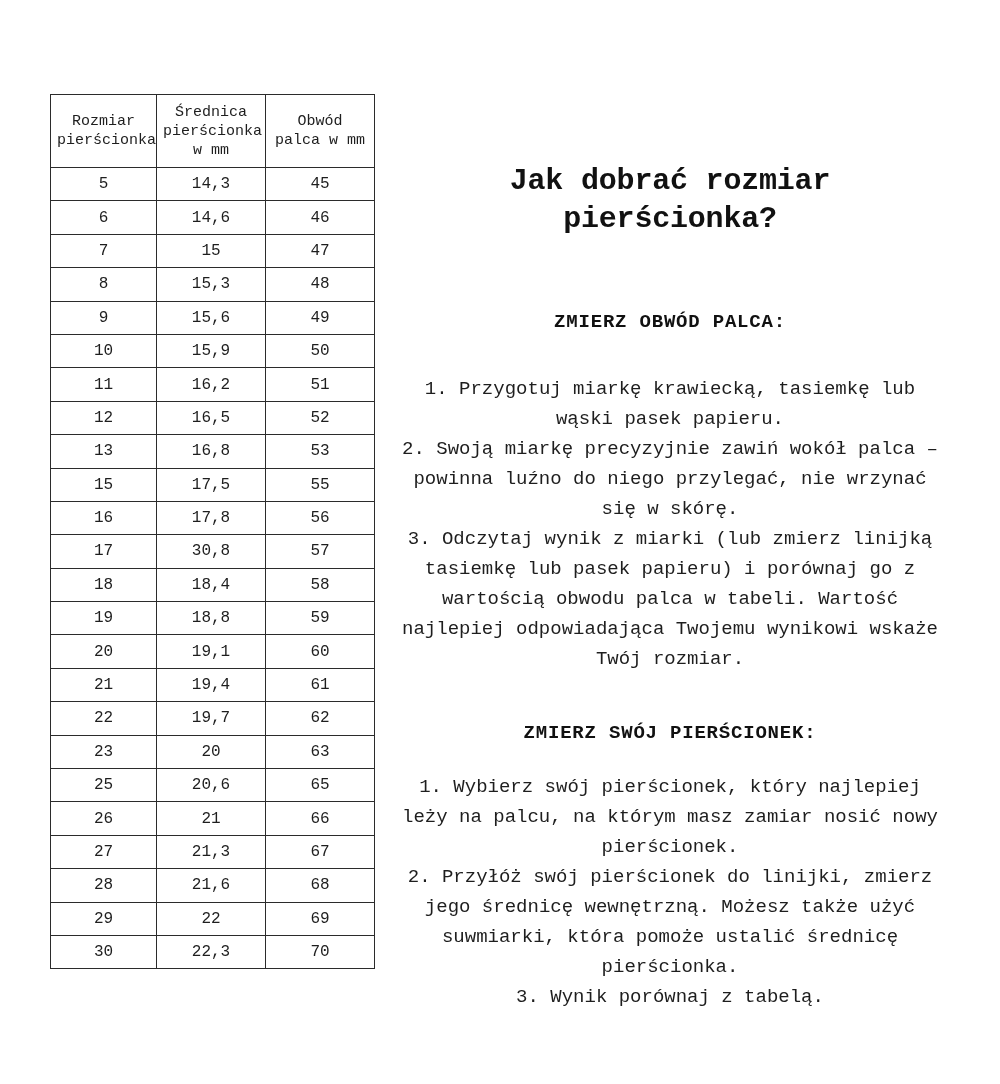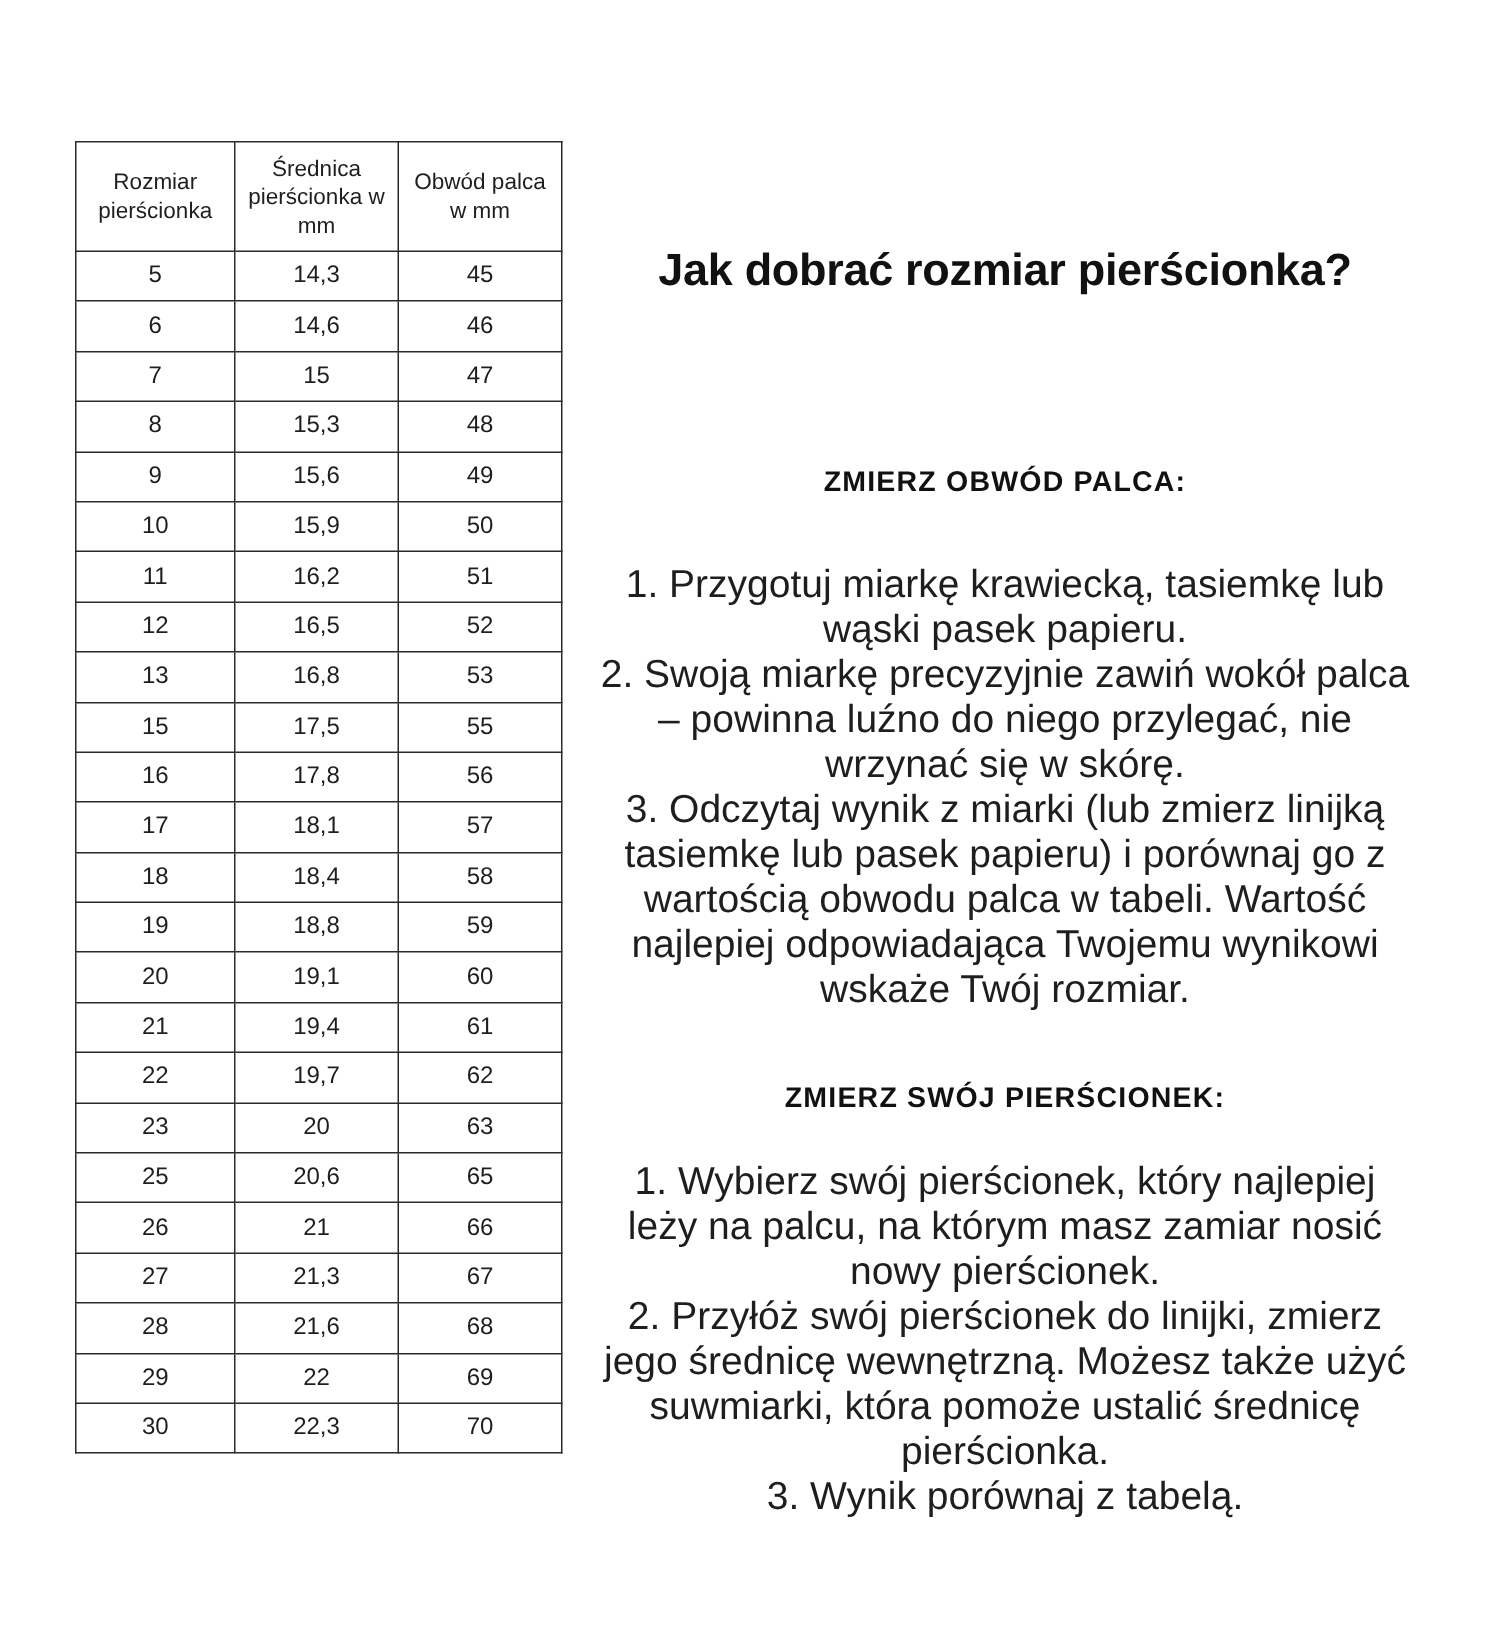--- a/index.html
+++ b/index.html
@@ -12,20 +12,21 @@
   body {
     font-family: "Liberation Sans", "DejaVu Sans", sans-serif;
     color: var(--text);
   }
   .page {
     position: relative;
     width: 1000px;
     height: 1084px;
     background: var(--bg);
     overflow: hidden;
+    font-family: Liberation Mono, monospace;
   }
 
   
   .size-table {
     position: absolute;
     left: 50px;
     top: 94px;
     width: 324px;
     border-collapse: collapse;
     table-layout: fixed;
@@ -80,21 +81,21 @@
     font-size: 19px;
     line-height: 24px;
     font-weight: 700;
     letter-spacing: 0.8px;
     color: #111111;
   }
   .steps {
     position: absolute;
     left: 0;
     width: 100%;
-    font-size: 26px;
+    font-size: 19px;
     line-height: 30px;
   }
   .steps p { margin: 0; }
   .sec-0 .section-heading { top: 310px; text-align: center; }
   .sec-0 .steps          { top: 374px; }
   .sec-1 .section-heading { top: 721px; }
   .sec-1 .steps          { top: 772px; }
 </style>
 </head>
 <body>
@@ -165,21 +166,21 @@
           <td>17,5</td>
           <td>55</td>
         </tr>
         <tr>
           <td>16</td>
           <td>17,8</td>
           <td>56</td>
         </tr>
         <tr>
           <td>17</td>
-          <td>18,1</td>
+          <td>30,8</td>
           <td>57</td>
         </tr>
         <tr>
           <td>18</td>
           <td>18,4</td>
           <td>58</td>
         </tr>
         <tr>
           <td>19</td>
           <td>18,8</td>

